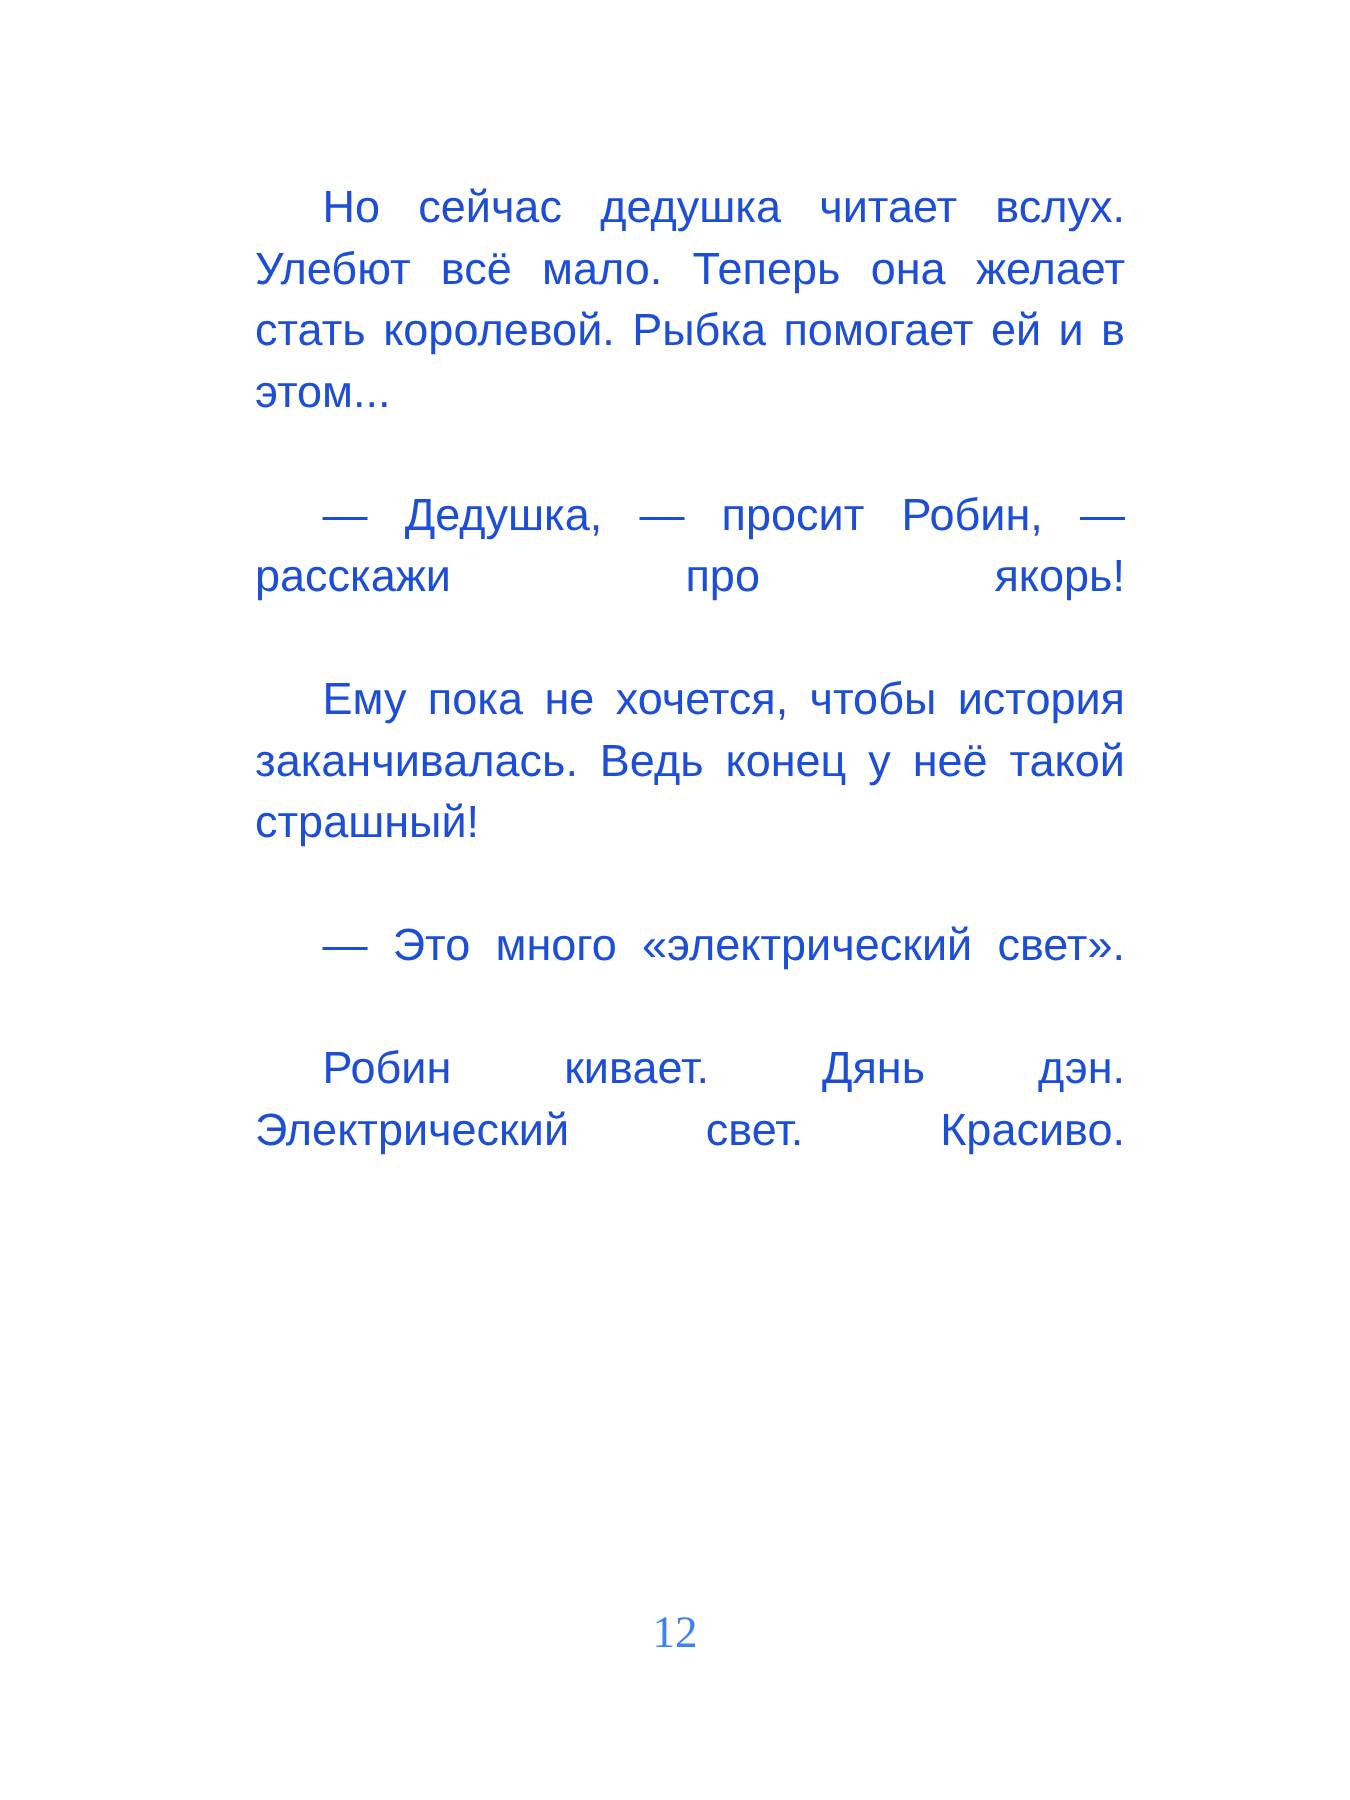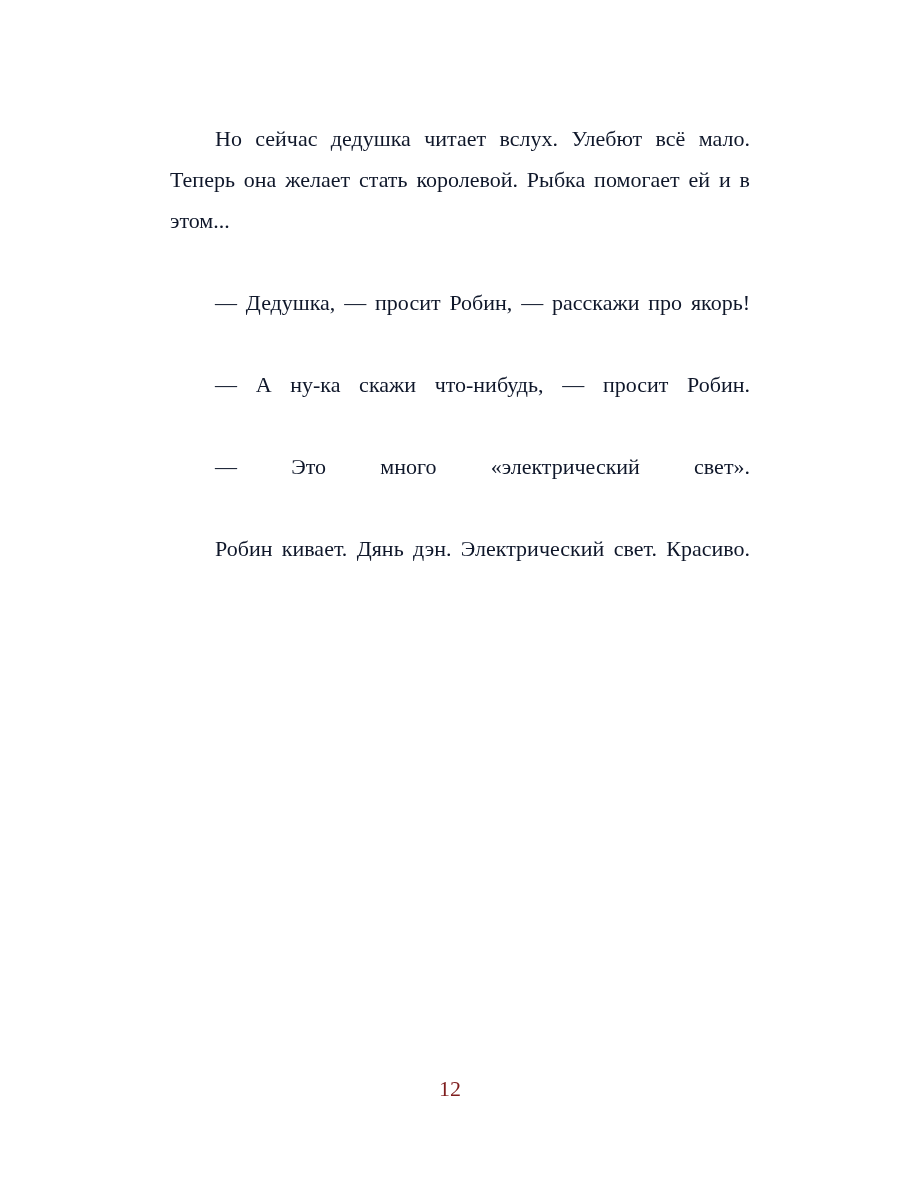--- a/index.html
+++ b/index.html
@@ -17,57 +17,57 @@
     overflow: hidden;
   }
   .text-block {
     position: absolute;
     left: 170px;
     top: 118px;
     width: 580px;
   }
   .para {
     margin: 0;
-    font-family: Liberation Serif, serif;
-    font-size: 22px;
+    font-family: Liberation Sans, sans-serif;
+    font-size: 30px;
     line-height: 41px;
-    color: #0f172a;
+    color: #1d4ed8;
     text-align: justify;
     text-indent: 45px;
     hyphens: manual;
     -webkit-hyphens: manual;
     word-spacing: 0.02em;
   }
   
   .para::after {
     content: "";
     display: inline-block;
     width: 100%;
   }
   .page-number {
     position: absolute;
     left: 0;
     top: 1074px;
     width: 900px;
     text-align: center;
     font-family: "Liberation Serif", "DejaVu Serif", serif;
-    font-size: 22px;
+    font-size: 30px;
     line-height: 30px;
-    color: #7f1d1d;
+    color: #3b82f6;
   }
 </style>
 </head>
 <body>
 
 <div class="page">
 
   <div class="text-block">
     <p class="para">Но сейчас дедушка читает вслух. Улебют всё мало. Теперь она желает стать королевой. Рыбка помогает ей и в этом...</p>
     <p class="para">— Дедушка, — просит Робин, — расскажи про якорь!</p>
-    <p class="para">— А ну-ка скажи что-нибудь, — просит Робин.</p>
+    <p class="para">Ему пока не хочется, чтобы история заканчивалась. Ведь конец у неё такой страшный!</p>
     <p class="para">— Это много «электрический свет».</p>
     <p class="para">Робин кивает. Дянь дэн. Электрический свет. Красиво.</p>
 
   </div>
 
   <div class="page-number">12</div>
 
 </div>
 
 </body></html>

